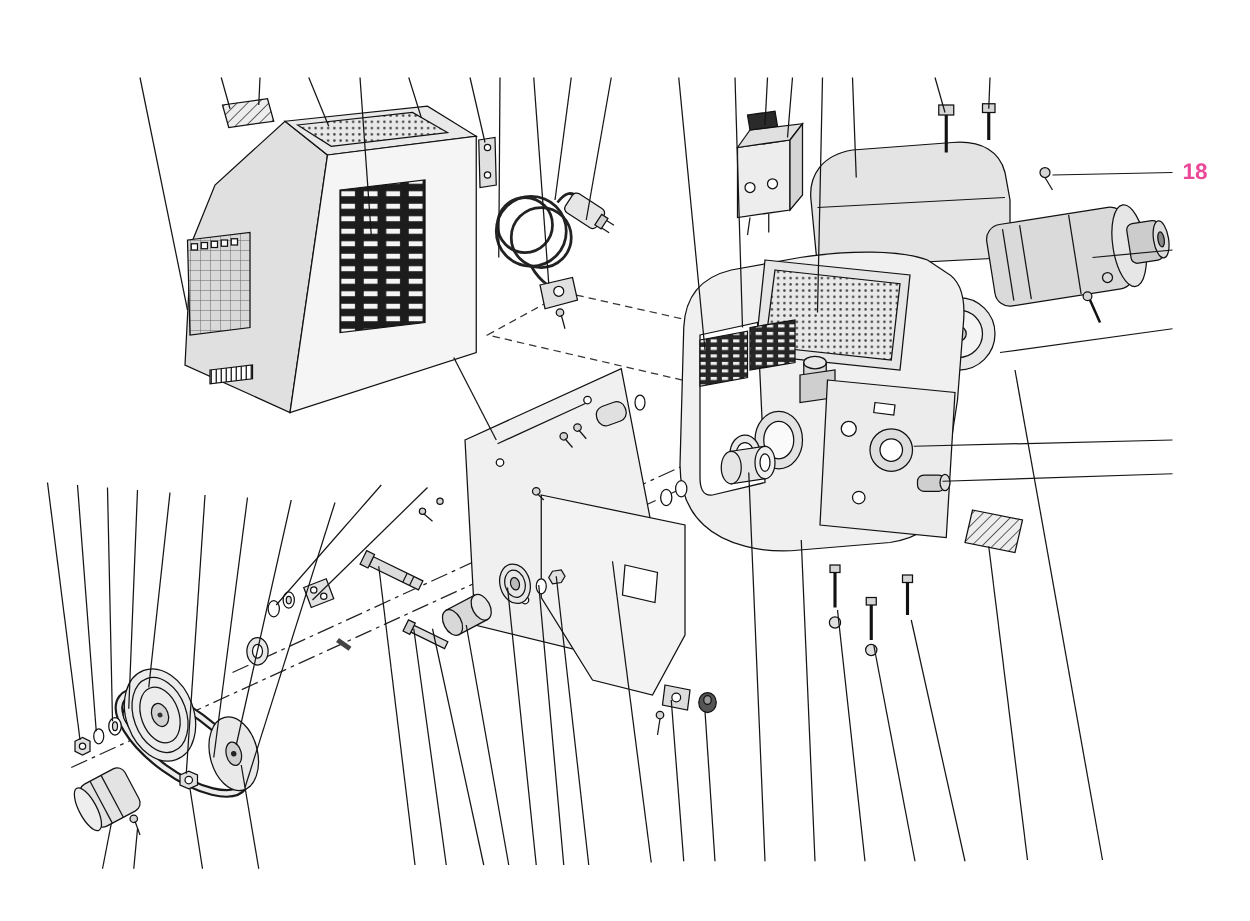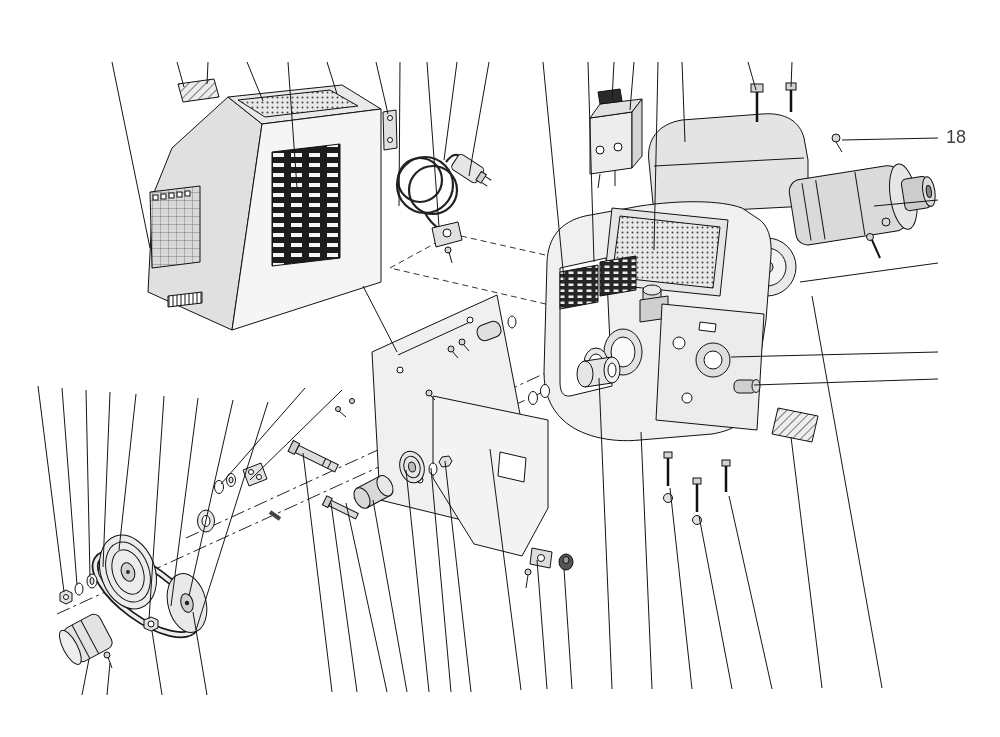--- a/index.html
+++ b/index.html
@@ -1,19 +1,19 @@
 <!DOCTYPE html>
 <html><head>
 <meta charset="utf-8">
 <style>
   html,body{margin:0;padding:0;background:#fff;}
   #stage{position:relative;width:1000px;height:737px;background:#ffffff;overflow:hidden;
          font-family:"Liberation Sans",sans-serif;}
   #stage svg{position:absolute;left:0;top:0;}
-  .callout{position:absolute;left:946px;top:127px;font-size:18px;font-weight:400;color:#404040;}
+  .callout{position:absolute;left:946px;top:127px;font-size:18px;font-weight:700;color:#ec4899;}
   .ln{stroke:#151515;stroke-width:1;fill:none;}
   .ax{stroke:#222;stroke-width:1;fill:none;stroke-dasharray:14 4 3 4;}
   .dsh{stroke:#333;stroke-width:1;fill:none;stroke-dasharray:6 4;}
   .p{stroke:#111;stroke-width:1;}
 </style>
 </head>
 <body>
 
 <div id="stage">
 <svg width="1000" height="737" viewBox="0 0 1000 737">

